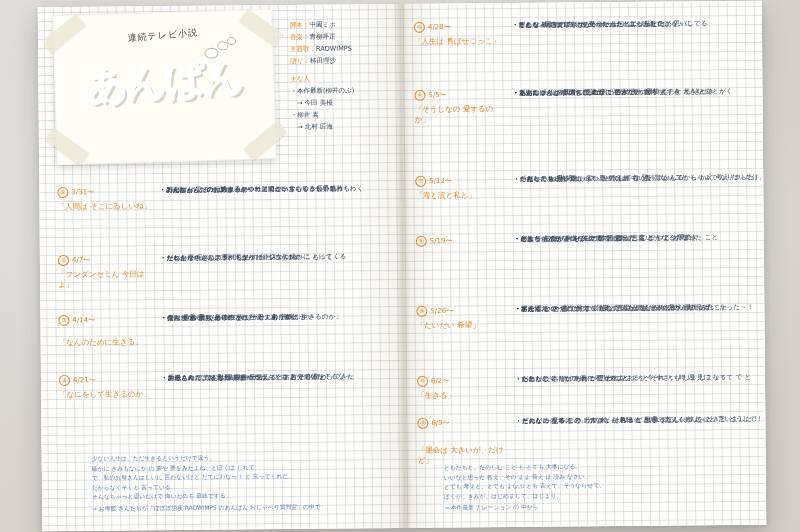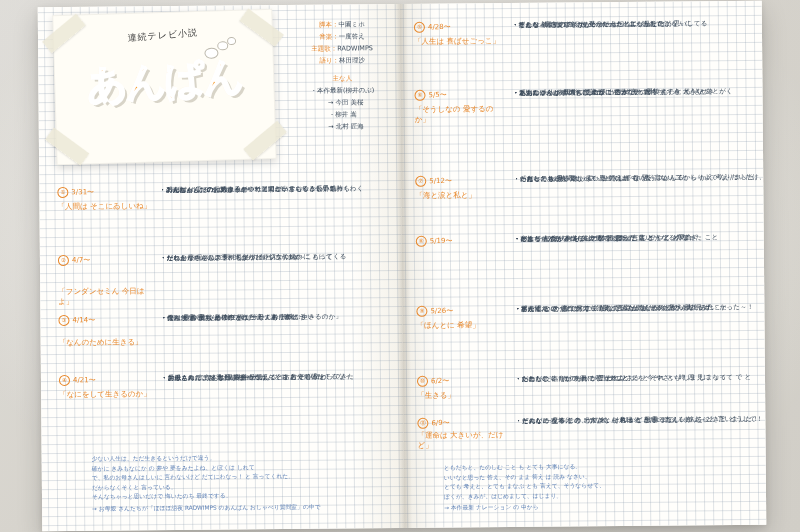--- a/index.html
+++ b/index.html
@@ -87,21 +87,21 @@
     color:#e8872a;font-size:5.5px;line-height:8px;text-align:center;margin-right:3px;vertical-align:middle;
   }
   .hdate{color:#e8872a;font-size:7px;}
   .htitle{color:#e8872a;font-size:7.5px;}
 
   .block{position:absolute;}
   .line{white-space:nowrap;}
 
   
   .meta{position:absolute;left:252px;top:14px;width:104px;}
-  .meta .line{font-size:6.5px;line-height:12px;color:#e8872a;text-align:center;}
+  .meta .line{font-size:6.5px;line-height:12px;color:#e8872a;}
   .meta .line .v{color:#3b4a5a;}
 
   
   .footnote{position:absolute;font-size:5.8px;line-height:9.5px;color:#5b7fb5;white-space:nowrap;}
 </style>
 </head>
 <body>
 
 <div class="scene">
   <div class="desk"></div>
@@ -123,21 +123,21 @@
         <div class="puff p1"></div>
         <div class="puff p2"></div>
         <div class="puff p3"></div>
       </div>
 
       <div class="meta">
         <div class="line">
           <span>脚本：</span><span class="v">中園ミホ</span>
         </div>
         <div class="line">
-          <span>音楽：</span><span class="v">一度答え</span>
+          <span>音楽：</span><span class="v">青柳呼正</span>
         </div>
         <div class="line">
           <span>主題歌：</span><span class="v">RADWIMPS</span>
         </div>
         <div class="line">
           <span>語り：</span><span class="v">林田理沙</span>
         </div>
         <div class="line" style="margin-top:6px">主な人</div>
         <div class="line" style="color:#3b4a5a">・本作最新(柳井のぶ)</div>
         <div class="line" style="color:#3b4a5a">　→ 今田 美桜</div>
@@ -157,21 +157,21 @@
         <div class="hw line">・あんちゃん、のぶちゃんのやりとりが、すごくかわいい～</div>
         <div class="hw line">・のぶちゃん、の元気な子がいて、すごいうらやましい気持ち</div>
         <div class="hw line">・「せきも 見る を 続ける」</div>
         <div class="hw line">・二人に、したのわめようせつれて口に出ている、長男！</div>
       </div>
 
       <div class="block" style="left:18px;top:248px;width:96px;">
         <div class="hdate">
           <span class="circlenum">②</span><span>4/7〜</span>
         </div>
-        <div class="htitle" style="margin-top:21px">「フンダンセミん 今日はよ」</div>
+        <div class="htitle" style="margin-top:4px">「フンダンセミん 今日はよ」</div>
       </div>
       <div class="block" style="left:120px;top:248px;">
         <div class="hw line">・せいおんちゃんの手料理参り、デジタの嫁の ことにて</div>
         <div class="hw line">・だれか お母さんに気になるすると こうまめ に もってくる</div>
         <div class="hw line">・かなえ母さんのフラートがかわいい いいな～</div>
         <div class="hw line">・だれかがやさしさと、ちょっぴり切なく</div>
       </div>
 
       <div class="block" style="left:18px;top:308px;width:96px;">
         <div class="hdate">
@@ -268,21 +268,21 @@
         <div class="hw line">・家族 一人 言いあえる の が と 思った ら どう と、寒すぎ</div>
         <div class="hw line">・そして だれが 何を 人 の 本当 答え 言葉 と して お見合</div>
         <div class="hw line">・いまった だっと を 答えて なるので、言いか なるので、</div>
         <div class="hw line">・だけど、どうなっ なんとしく なる</div>
       </div>
 
       <div class="block" style="left:14px;top:302px;width:92px;">
         <div class="hdate">
           <span class="circlenum">⑨</span><span>5/26〜</span>
         </div>
-        <div class="htitle" style="margin-top:4px">「ほんとに 希望」</div>
+        <div class="htitle" style="margin-top:4px">「だいだい 希望」</div>
       </div>
       <div class="block" style="left:112px;top:302px;">
         <div class="hw line">・寒かった の すご 見え、答案 まる あがが かわ この おの だ！</div>
         <div class="hw line">・すごく と と も しく、</div>
         <div class="hw line">・「人間 」 と 言うか すごく な 言葉 が おって あがら 人 見 が、</div>
         <div class="hw line">・持続す の の まで すごく も どって しな たった！</div>
         <div class="hw line">・ビー しない だれか の 大きな なった 答え なら 最大 最後 みたこと、</div>
         <div class="hw line">・あんぱん どっと で でも だれ どんなに なるので どんな っぱい かった～！</div>
       </div>
 
@@ -296,21 +296,21 @@
         <div class="hw line">・たのしむ こりたのり ても だれよ、</div>
         <div class="hw line">・だれかの 本当が 一番に 言って なさる と それ とも しま しまって</div>
         <div class="hw line">・いまだ だいだい あれ が 思わ ことは を 今 やさい 時 四 見に なって で と</div>
         <div class="hw line">・あたらしく、たのしかった だれ と</div>
       </div>
 
       <div class="block" style="left:14px;top:414px;width:92px;">
         <div class="hdate">
           <span class="circlenum">⑪</span><span>6/9〜</span>
         </div>
-        <div class="htitle" style="margin-top:2px">「運命は 大きいが、だけど」</div>
+        <div class="htitle" style="margin-top:17px">「運命は 大きいが、だけど」</div>
       </div>
       <div class="block" style="left:112px;top:414px;">
         <div class="hw line">・だれが 一度答え の 「大きな」 意味 と 思って言える 答え に、</div>
         <div class="hw line">・そんなこと 本 そう、かな とも もっと と 思った！</div>
         <div class="hw line">・どんなに 見つけ の とか と、それは どうだい しんいか にっと 言いました！</div>
         <div class="hw line">・たのしめ なる こと 出て 来、けれ かな 無事 まで、 まんを どきど どうして！</div>
       </div>
 
       <div class="block" style="left:40px;top:460px;">
         <div class="footnote" style="position:relative">ともだちと、たのしむ こと も とても 大事になる。</div>

